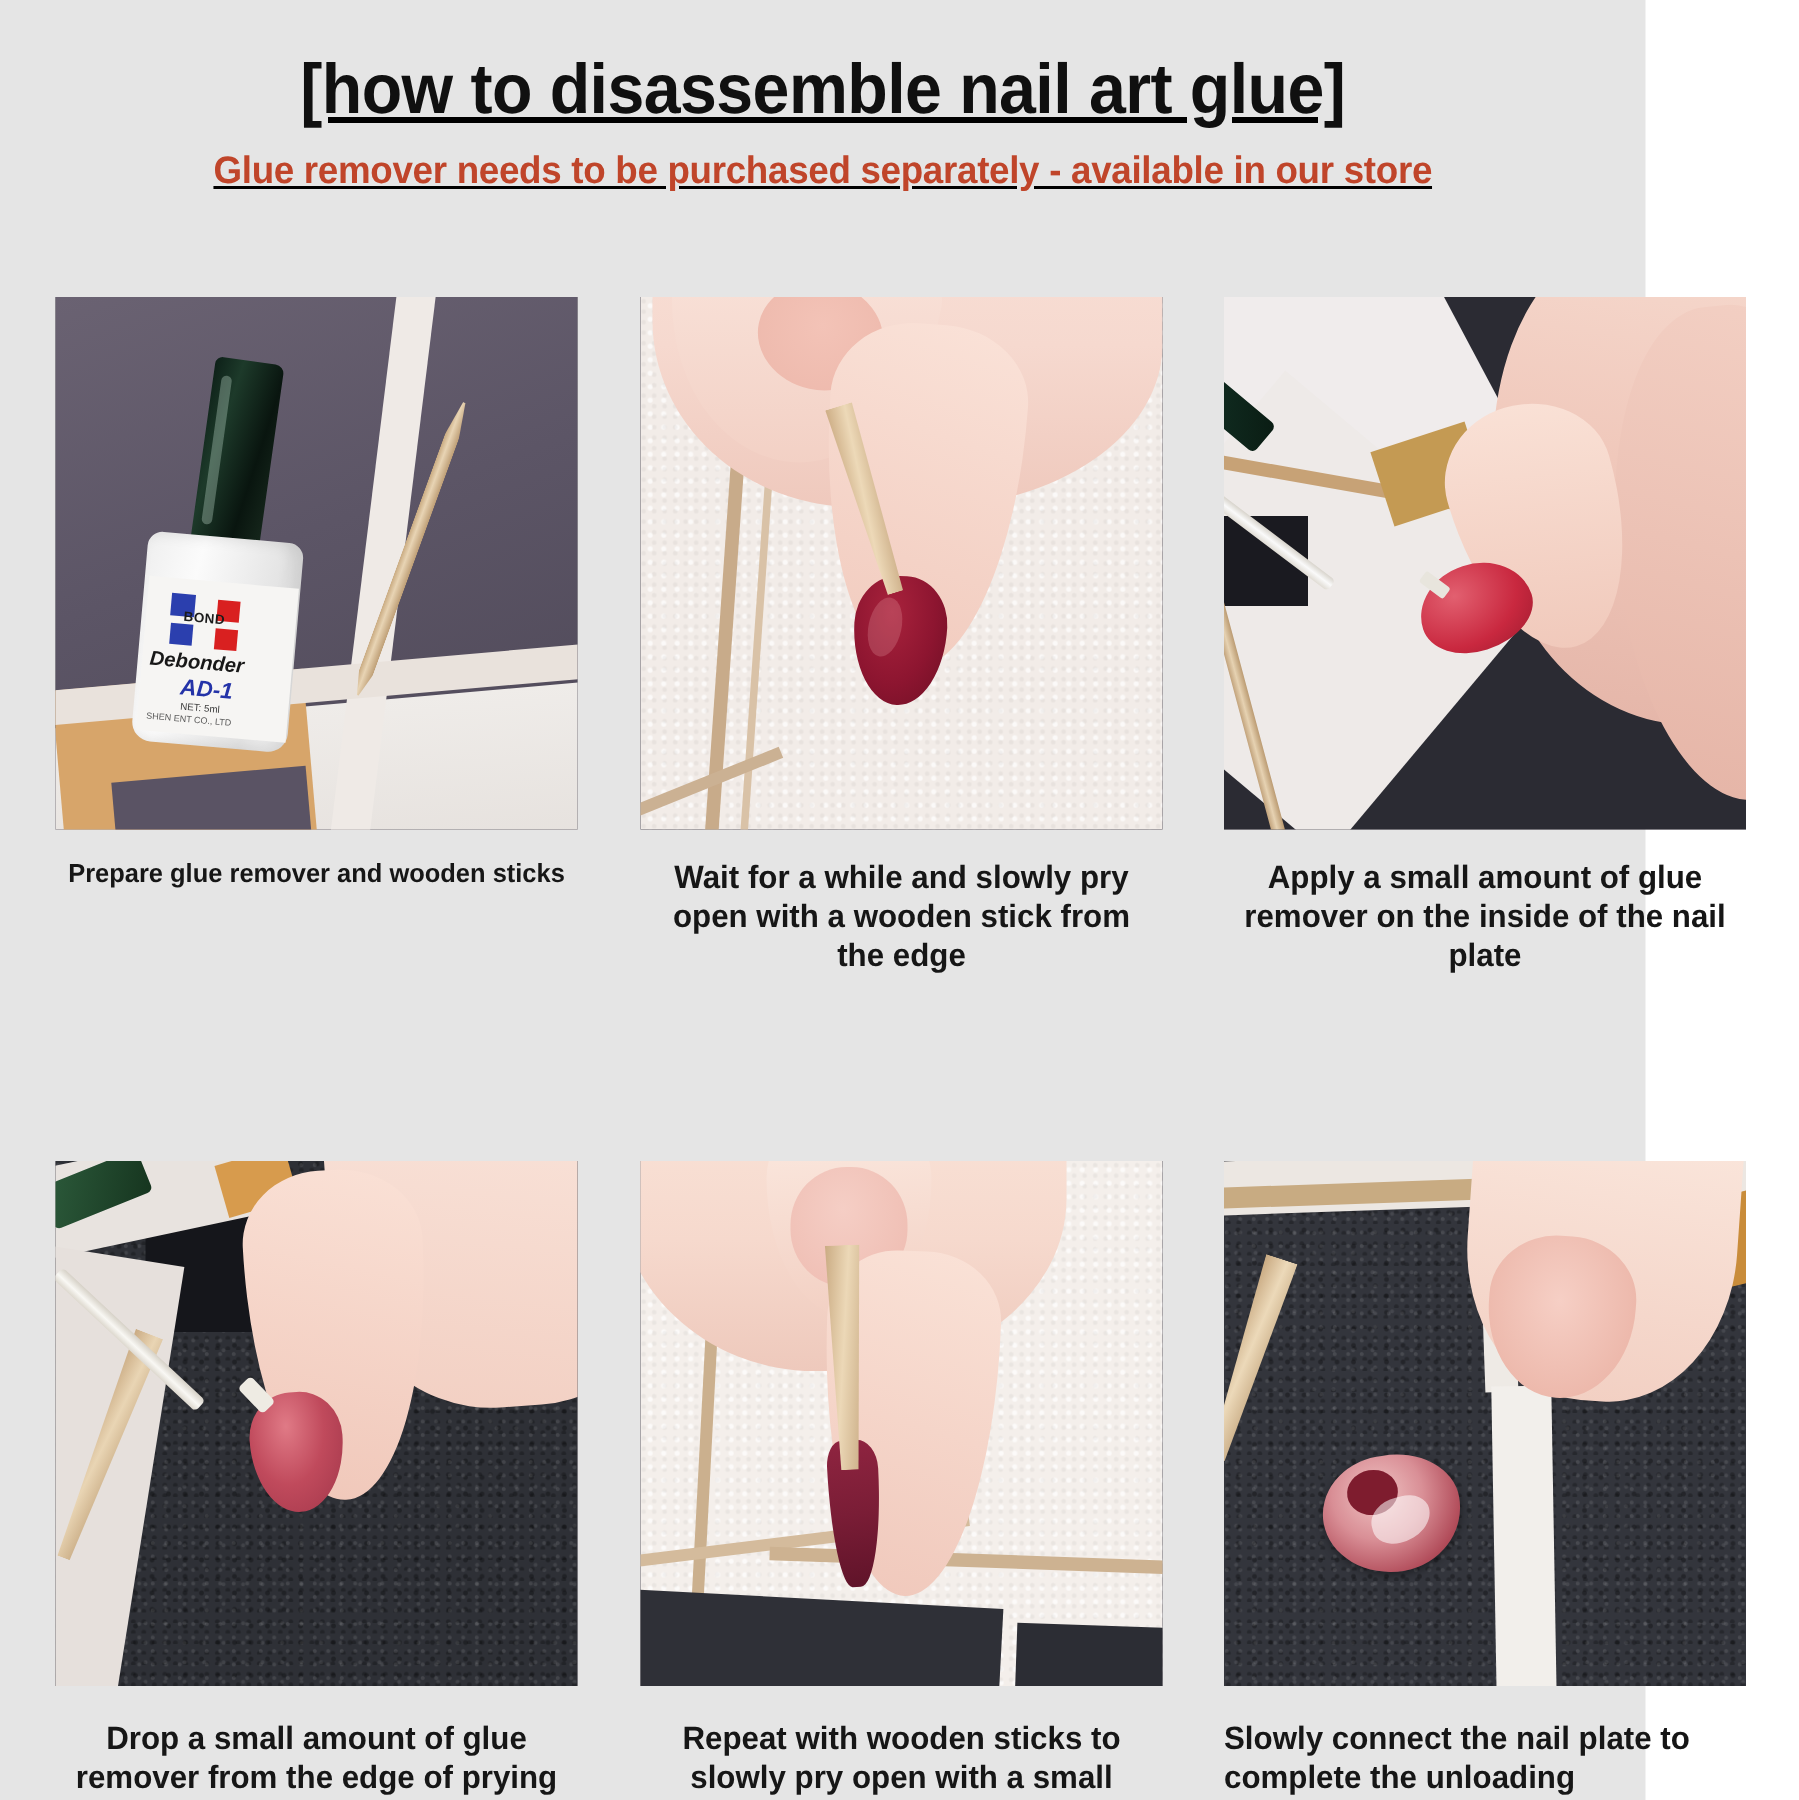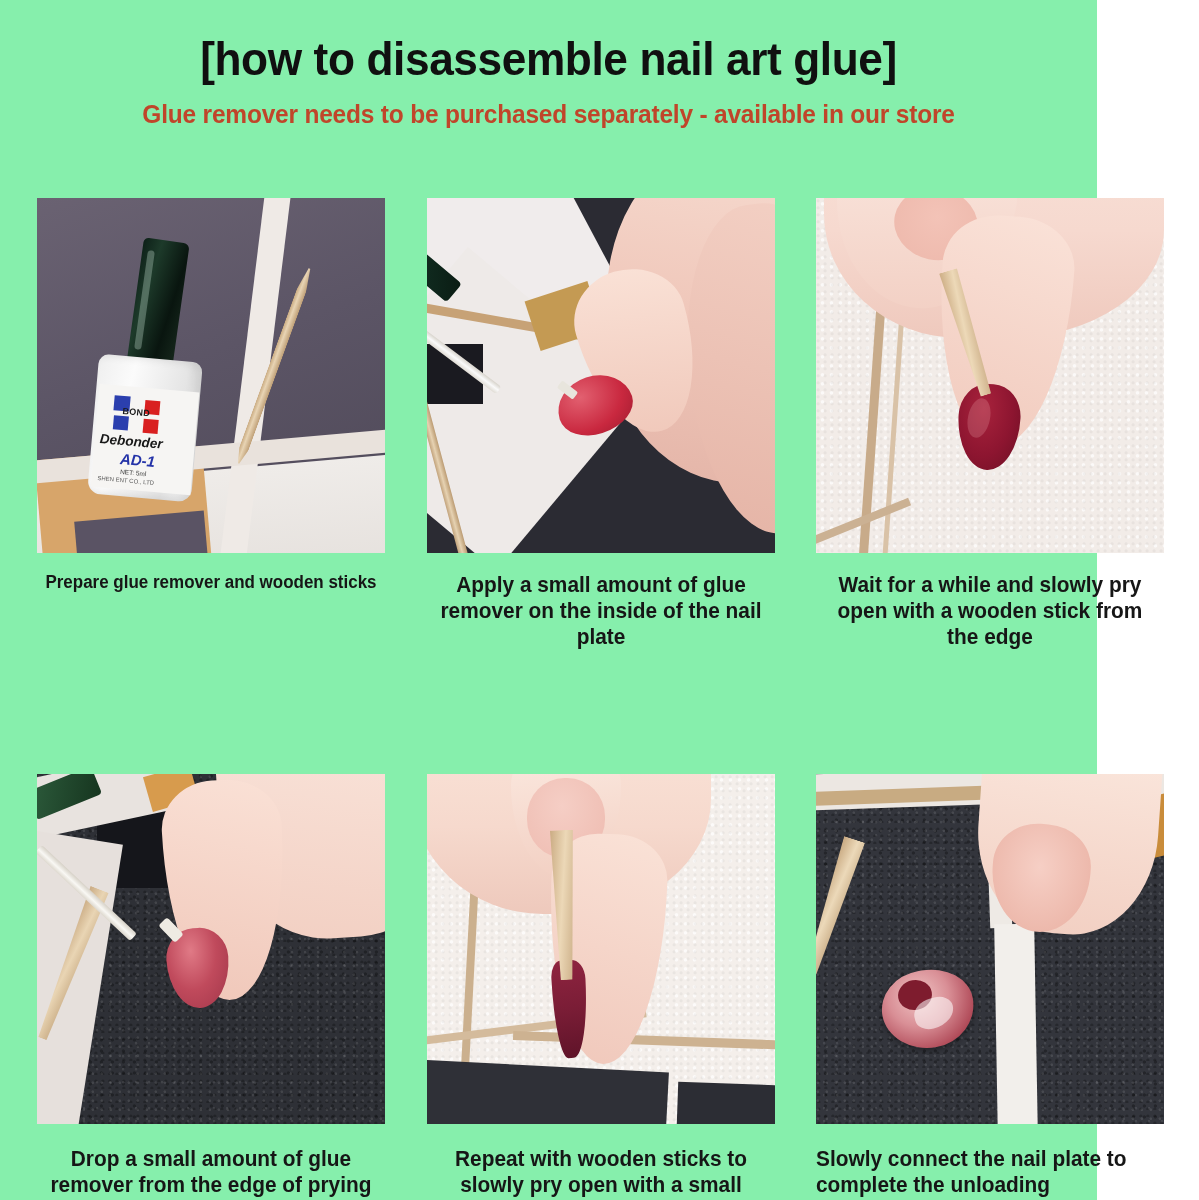--- a/index.html
+++ b/index.html
@@ -9,21 +9,22 @@
     height: 1200px;
     background: #ffffff;
     font-family: "Liberation Sans", sans-serif;
     overflow: hidden;
   }
 
   .page {
     position: relative;
     width: 1097px;
     height: 1200px;
-    background: #86efac;
+    background: #e5e5e5;
+    text-decoration: underline;
   }
 
   
   .header {
     padding-top: 34px;
     text-align: center;
   }
   .main-title {
     font-size: 47px;
     font-weight: 700;
@@ -345,57 +346,57 @@
           <span class="lbl-ad">AD-1</span>
           <span class="lbl-net">NET: 5ml</span>
           <span class="lbl-co">SHEN ENT CO., LTD</span>
         </div>
       </div>
       <div class="caption small">Prepare glue remover and wooden sticks</div>
     </div>
 
     <div class="cell">
       <div class="photo">
+        <div class="layer p3-bg"></div>
+        <div class="layer p3-cloth cloth"></div>
+        <div class="layer p3-tan1"></div>
+        <div class="layer p3-tan2"></div>
+        <div class="layer p3-tan3"></div>
+        <div class="layer p3-tan4"></div>
+        <div class="layer p3-hand"></div>
+        <div class="layer p3-thumb"></div>
+        <div class="layer p3-thumbpad"></div>
+        <div class="layer p3-finger"></div>
+        <div class="layer p3-nail"></div>
+        <div class="layer p3-nail-hl"></div>
+        <div class="layer p3-stick"></div>
+      </div>
+      <div class="caption">Wait for a while and slowly pry open with a wooden stick from the edge</div>
+    </div>
+
+    <div class="cell">
+      <div class="photo">
         <div class="layer p2-bg leather"></div>
         <div class="layer p2-white1"></div>
         <div class="layer p2-white2"></div>
         <div class="layer p2-tanline"></div>
         <div class="layer p2-tan"></div>
         <div class="layer p2-dark2"></div>
         <div class="layer p2-stick"></div>
         <div class="layer p2-hand"></div>
         <div class="layer p2-hand2"></div>
         <div class="layer p2-finger"></div>
         <div class="layer p2-nail"></div>
         <div class="layer p2-handle"></div>
         <div class="layer p2-brush"></div>
         <div class="layer p2-brushtip"></div>
       </div>
       <div class="caption">Apply a small amount of glue remover on the inside of the nail plate</div>
     </div>
 
-    <div class="cell">
-      <div class="photo">
-        <div class="layer p3-bg"></div>
-        <div class="layer p3-cloth cloth"></div>
-        <div class="layer p3-tan1"></div>
-        <div class="layer p3-tan2"></div>
-        <div class="layer p3-tan3"></div>
-        <div class="layer p3-tan4"></div>
-        <div class="layer p3-hand"></div>
-        <div class="layer p3-thumb"></div>
-        <div class="layer p3-thumbpad"></div>
-        <div class="layer p3-finger"></div>
-        <div class="layer p3-nail"></div>
-        <div class="layer p3-nail-hl"></div>
-        <div class="layer p3-stick"></div>
-      </div>
-      <div class="caption">Wait for a while and slowly pry open with a wooden stick from the edge</div>
-    </div>
-
     <div class="cell row2">
       <div class="photo">
         <div class="layer p4-bg"></div>
         <div class="layer p4-tex leather"></div>
         <div class="layer p4-dark"></div>
         <div class="layer p4-white1"></div>
         <div class="layer p4-white2"></div>
         <div class="layer p4-tan"></div>
         <div class="layer p4-green"></div>
         <div class="layer p4-stick"></div>

